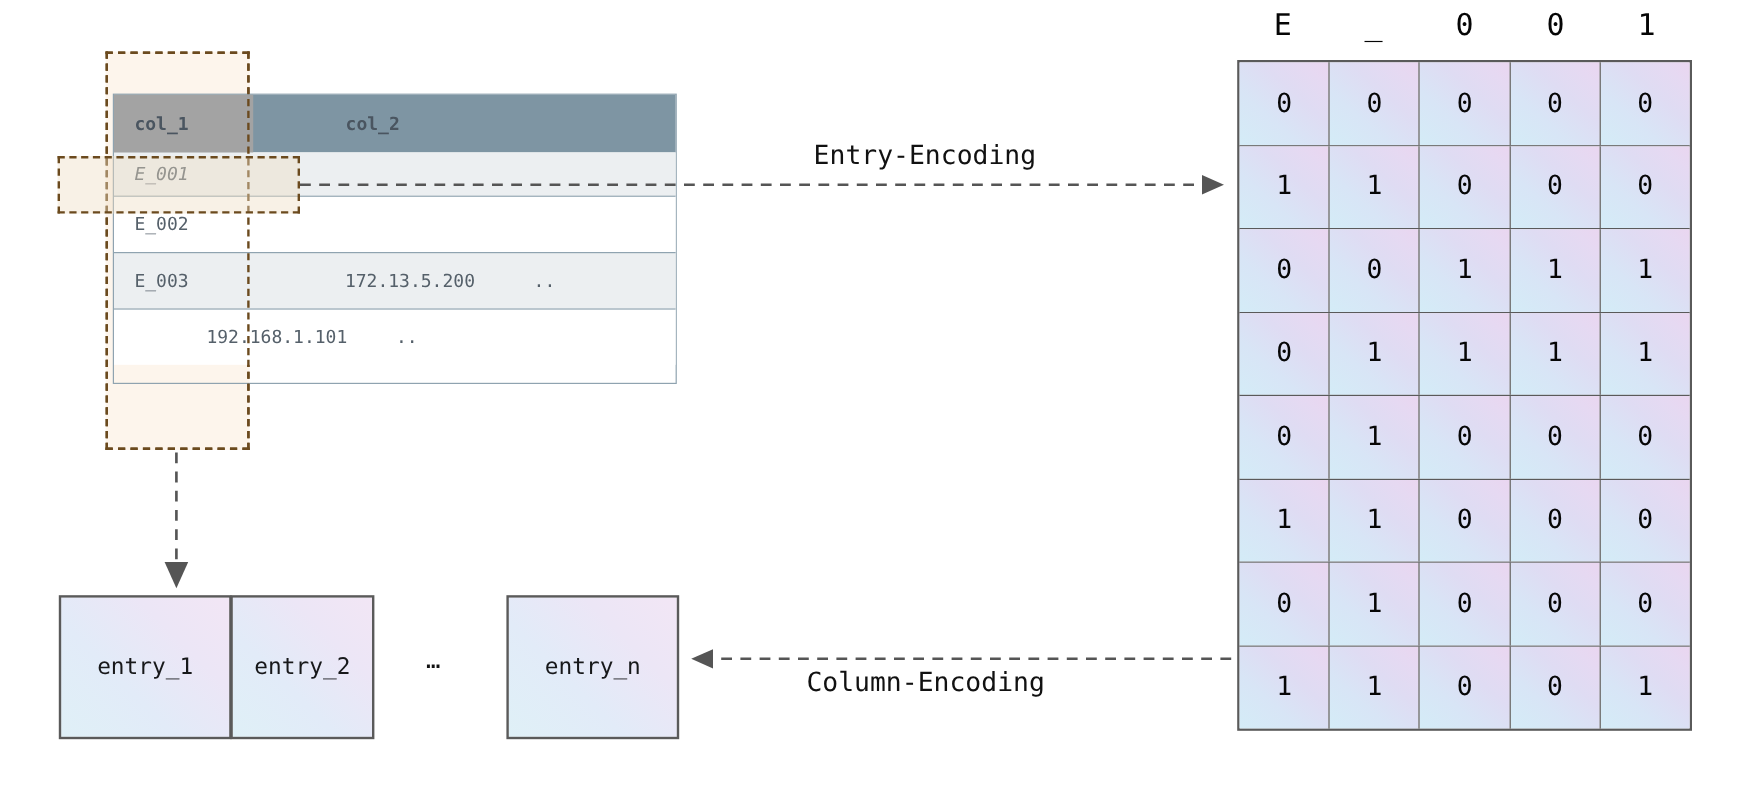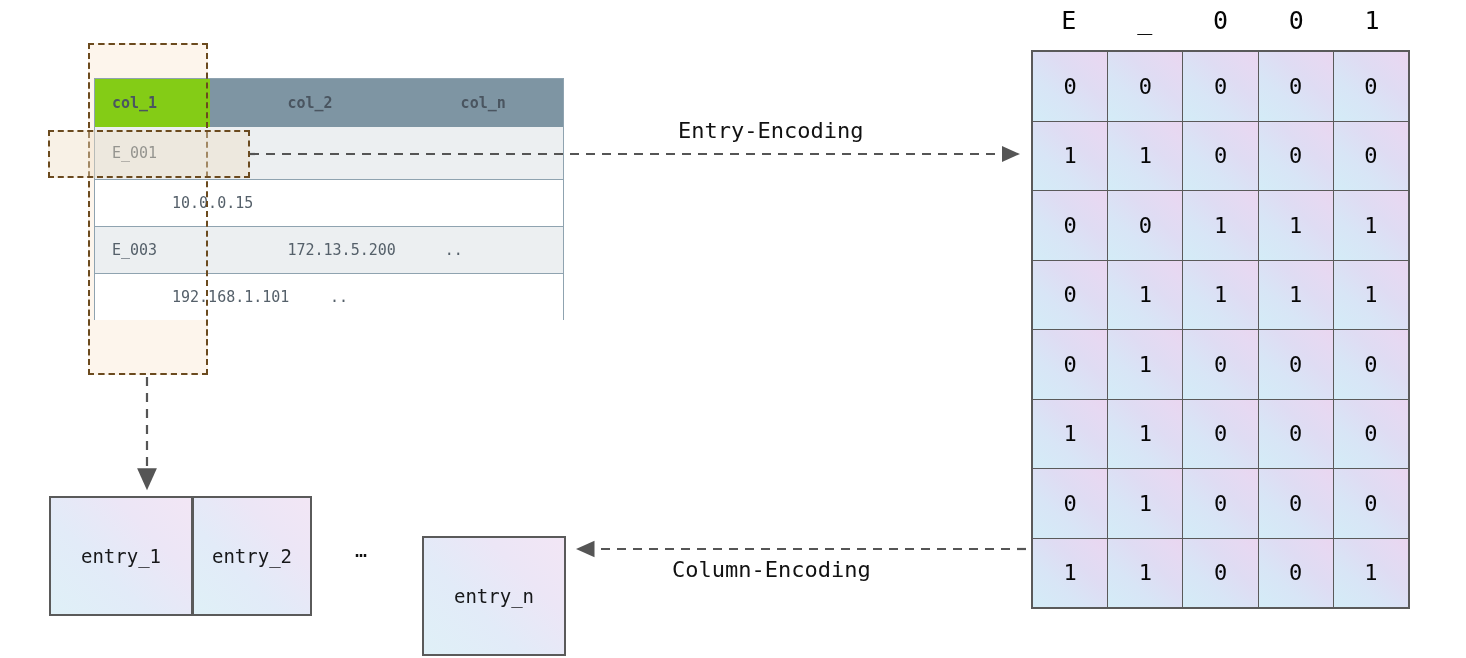--- a/index.html
+++ b/index.html
@@ -31,36 +31,36 @@
   .tbl-row {
     display: flex;
     box-sizing: border-box;
     width: 100%;
   }
   .tbl-header {
     height: 48px;
     background: #7e95a3;
   }
   .tbl-header .cell-c1 {
-    background: #84cc16;
+    background: #a3a3a3;
     font-weight: bold;
     color: #2c3338;
   }
   .tbl-header .cell {
     color: #4a5560;
     font-weight: bold;
     font-size: 15px;
   }
   .tbl-body-row {
     height: 47px;
     border-top: 1px solid #8fa3b0;
   }
   .tbl-body-row.odd  { background: #eceff1; }
   .tbl-body-row.even { background: #ffffff; }
-  .tbl-body-row.r1   { height: 52px; border-top: none; }
+  .tbl-body-row.r1   { height: 36px; border-top: none; font-style: italic; }
 
   .cell {
     display: flex;
     align-items: center;
     box-sizing: border-box;
     font-size: 15px;
     color: #55606a;
     white-space: nowrap;
   }
   .cell-c1 {
@@ -135,21 +135,21 @@
     border: 2px solid #5a5a5a;
     background: linear-gradient(45deg, #dff0f7 0%, #e2ebf8 38%, #ece6f6 70%, #f2e6f5 100%);
     display: flex;
     align-items: center;
     justify-content: center;
     font-size: 19px;
     color: #17181a;
   }
   #entry-1 { left: 49px;  top: 496px; width: 144px; height: 120px; }
   #entry-2 { left: 192px; top: 496px; width: 120px; height: 120px; }
-  #entry-n { left: 422px; top: 496px; width: 144px; height: 120px; margin-top: 40px; }
+  #entry-n { left: 422px; top: 496px; width: 144px; height: 120px; }
   #entry-ellipsis {
     position: absolute;
     left: 355px; top: 538px;
     font-size: 20px;
     color: #111;
   }
 
   
   #matrix-headers {
     position: absolute;
@@ -199,31 +199,30 @@
 
 <div id="root">
 
   <div class="dash-box" id="col-highlight"></div>
   <div id="row-highlight-shade"></div>
 
   <div id="source-table">
     <div class="tbl-row tbl-header">
       <div class="cell cell-c1">col_1</div>
       <div class="cell cell-c2">col_2</div>
-      <div class="cell cell-cn">col_n</div>
     </div>
 
     <div class="tbl-row tbl-body-row r1 odd">
       <div class="cell cell-c1">E_001</div>
       <div class="cell cell-c2"></div>
       <div class="cell cell-cn"></div>
     </div>
 
     <div class="tbl-row tbl-body-row even">
-      <div class="cell cell-c2">10.0.0.15</div>
+      <div class="cell cell-c1">E_002</div>
       <div class="cell cell-cn"></div>
     </div>
 
     <div class="tbl-row tbl-body-row odd">
       <div class="cell cell-c1">E_003</div>
       <div class="cell cell-c2">172.13.5.200</div>
       <div class="cell cell-cn">..</div>
     </div>
 
     <div class="tbl-row tbl-body-row even">

